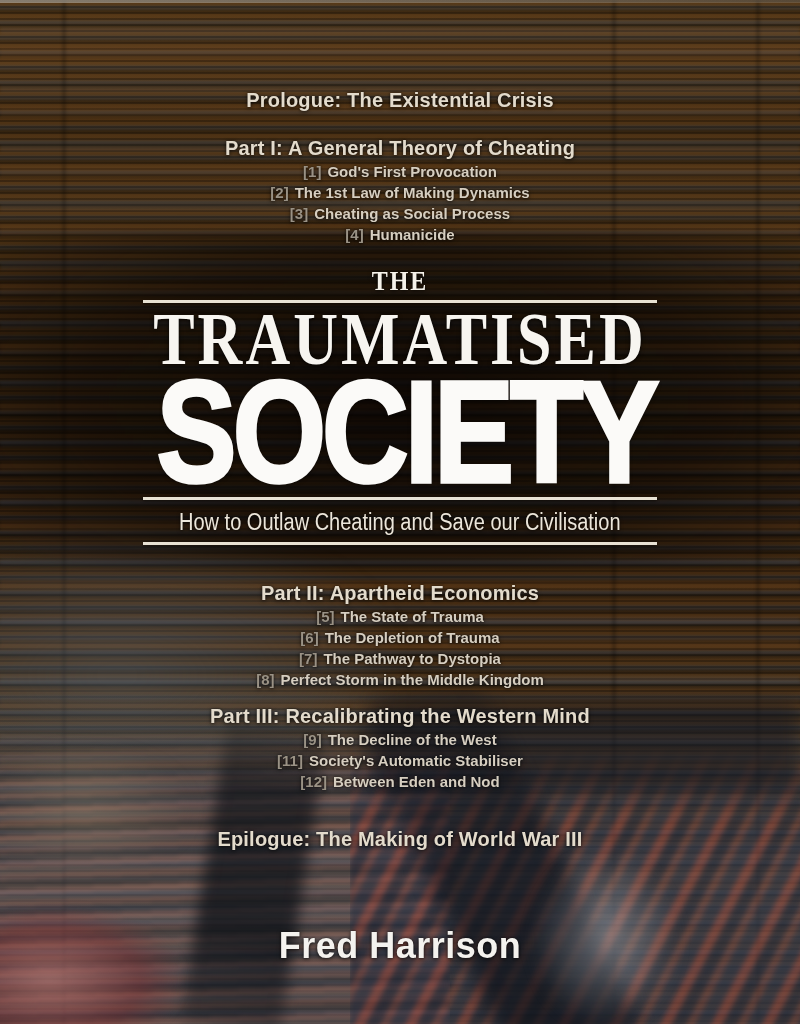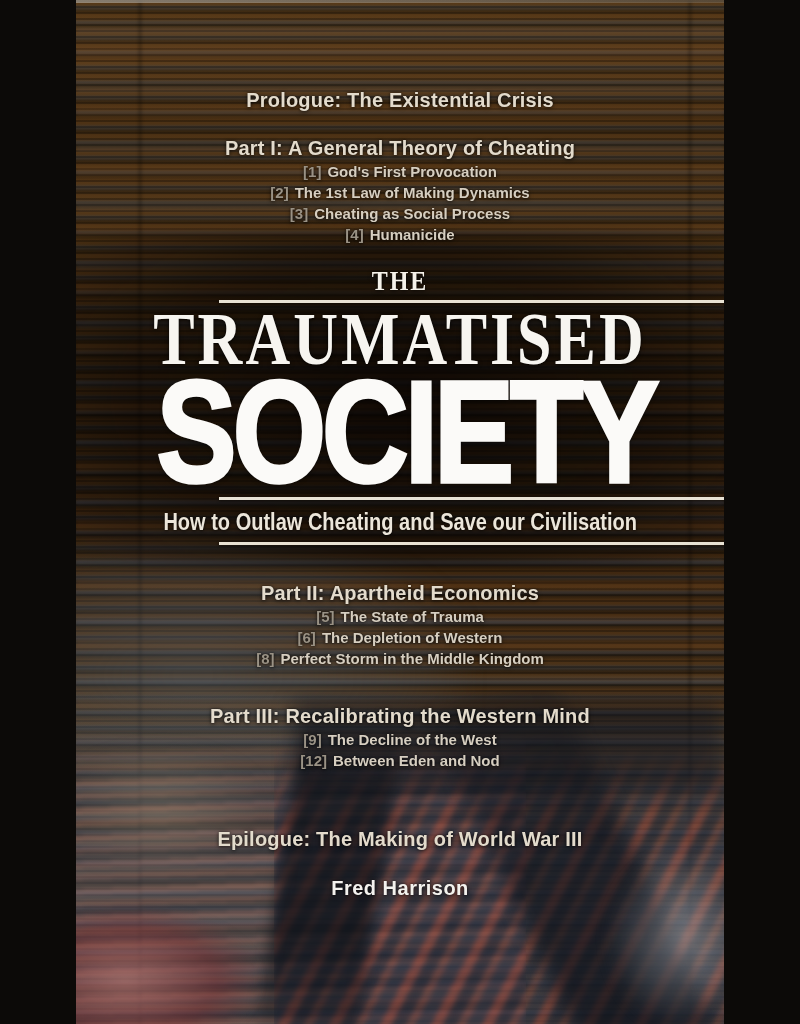--- a/index.html
+++ b/index.html
@@ -1,17 +1,17 @@
 <!DOCTYPE html>
 <html><head>
 <meta charset="utf-8">
 <style>
   html,body { margin:0; padding:0; background:#0c0a08; }
   .cover {
-    position:relative; width:648px; height:1024px; margin:0 auto;
+    position:relative; width:800px; height:1024px; margin:0 auto;
     overflow:hidden; background:#0f172a;
     font-family:"Liberation Sans", sans-serif;
   }
   .bg { position:absolute; inset:0; pointer-events:none; }
 
   
   .bg-base { background: linear-gradient(180deg,
     #3d2910 0%, #49331a 5%, #30200d 12%, #3a2813 20%,
     #241606 28%, #1a0f04 36%, #170d04 44%, #1f1308 52%,
     #2a1b0d 60%, #2e2113 66%, #35291d 72%, #3f3730 79%,
@@ -105,30 +105,30 @@
   .the { top:266px; font-family:"Liberation Serif", serif; font-weight:bold;
     font-size:24px; line-height:30px; color:#f5f2ea; letter-spacing:2px; }
   .the span { display:inline-block; transform:scale(1,1.12); }
   .traumatised { top:308px; font-family:"Liberation Serif", serif; font-weight:bold;
     font-size:62px; line-height:62px; color:#f7f5f0; }
   .traumatised span { display:inline-block; transform:scale(1,1.2); letter-spacing:3px; }
   .society { top:382px; font-size:120px; line-height:100px; font-weight:bold;
     color:#fbfaf8;margin-left:12px; }
   .society span { display:inline-block; transform:scale(1,1.2); letter-spacing:-4px;
     -webkit-text-stroke:3px #fbfaf8; }
-  .subtitle { top:508px; font-weight:bold; font-size:23px; line-height:26px; color:#ece6da; }
+  .subtitle { top:508px; font-weight:normal; font-size:23px; line-height:26px; color:#ece6da; }
   .subtitle span { display:inline-block; transform:scale(0.87,1.08); white-space:nowrap; }
 
   .rule { position:absolute; left:143px; width:514px; height:3px;
     background:#e8e2d4; box-shadow:0 1px 3px rgba(0,0,0,0.5); }
   .rule-the { top:300px; }
   .rule-sub-top { top:497px; }
   .rule-sub-bottom { top:542px; }
 
-  .author { top:872px; font-weight:bold; font-size:20px; line-height:32px;
+  .author { top:930px; font-weight:bold; font-size:36px; line-height:32px;
     color:#f4f2ee; letter-spacing:0.5px; }
 </style>
 </head>
 <body>
 
 <div class="cover">
 
   <div class="bg bg-base"></div>
   <div class="bg bg-corrugation"></div>
   <div class="bg bg-finelines"></div>
@@ -178,33 +178,39 @@
   <div class="rule rule-sub-top"></div>
   <div class="blk subtitle"><span>How to Outlaw Cheating and Save our Civilisation</span></div>
   <div class="rule rule-sub-bottom"></div>
 
   <div class="blk part-2">
     <div class="toc-heading">Part II: Apartheid Economics</div>
     <div class="ch">
       <span class="num">[5]</span><span class="ct">The State of Trauma</span>
     </div>
     <div class="ch">
-      <span class="num">[6]</span><span class="ct">The Depletion of Western</span>
+      <span class="num">[6]</span><span class="ct">The Depletion of Trauma</span>
+    </div>
+    <div class="ch">
+      <span class="num">[7]</span><span class="ct">The Pathway to Dystopia</span>
     </div>
     <div class="ch">
       <span class="num">[8]</span><span class="ct">Perfect Storm in the Middle Kingdom</span>
     </div>
   </div>
 
   <div class="blk part-3">
     <div class="toc-heading">Part III: Recalibrating the Western Mind</div>
     <div class="ch">
       <span class="num">[9]</span><span class="ct">The Decline of the West</span>
     </div>
     <div class="ch">
+      <span class="num">[11]</span><span class="ct">Society's Automatic Stabiliser</span>
+    </div>
+    <div class="ch">
       <span class="num">[12]</span><span class="ct">Between Eden and Nod</span>
     </div>
   </div>
 
   <div class="blk toc-heading epilogue">Epilogue: The Making of World War III</div>
 
   <div class="blk author">Fred Harrison</div>
 
 </div>
 

